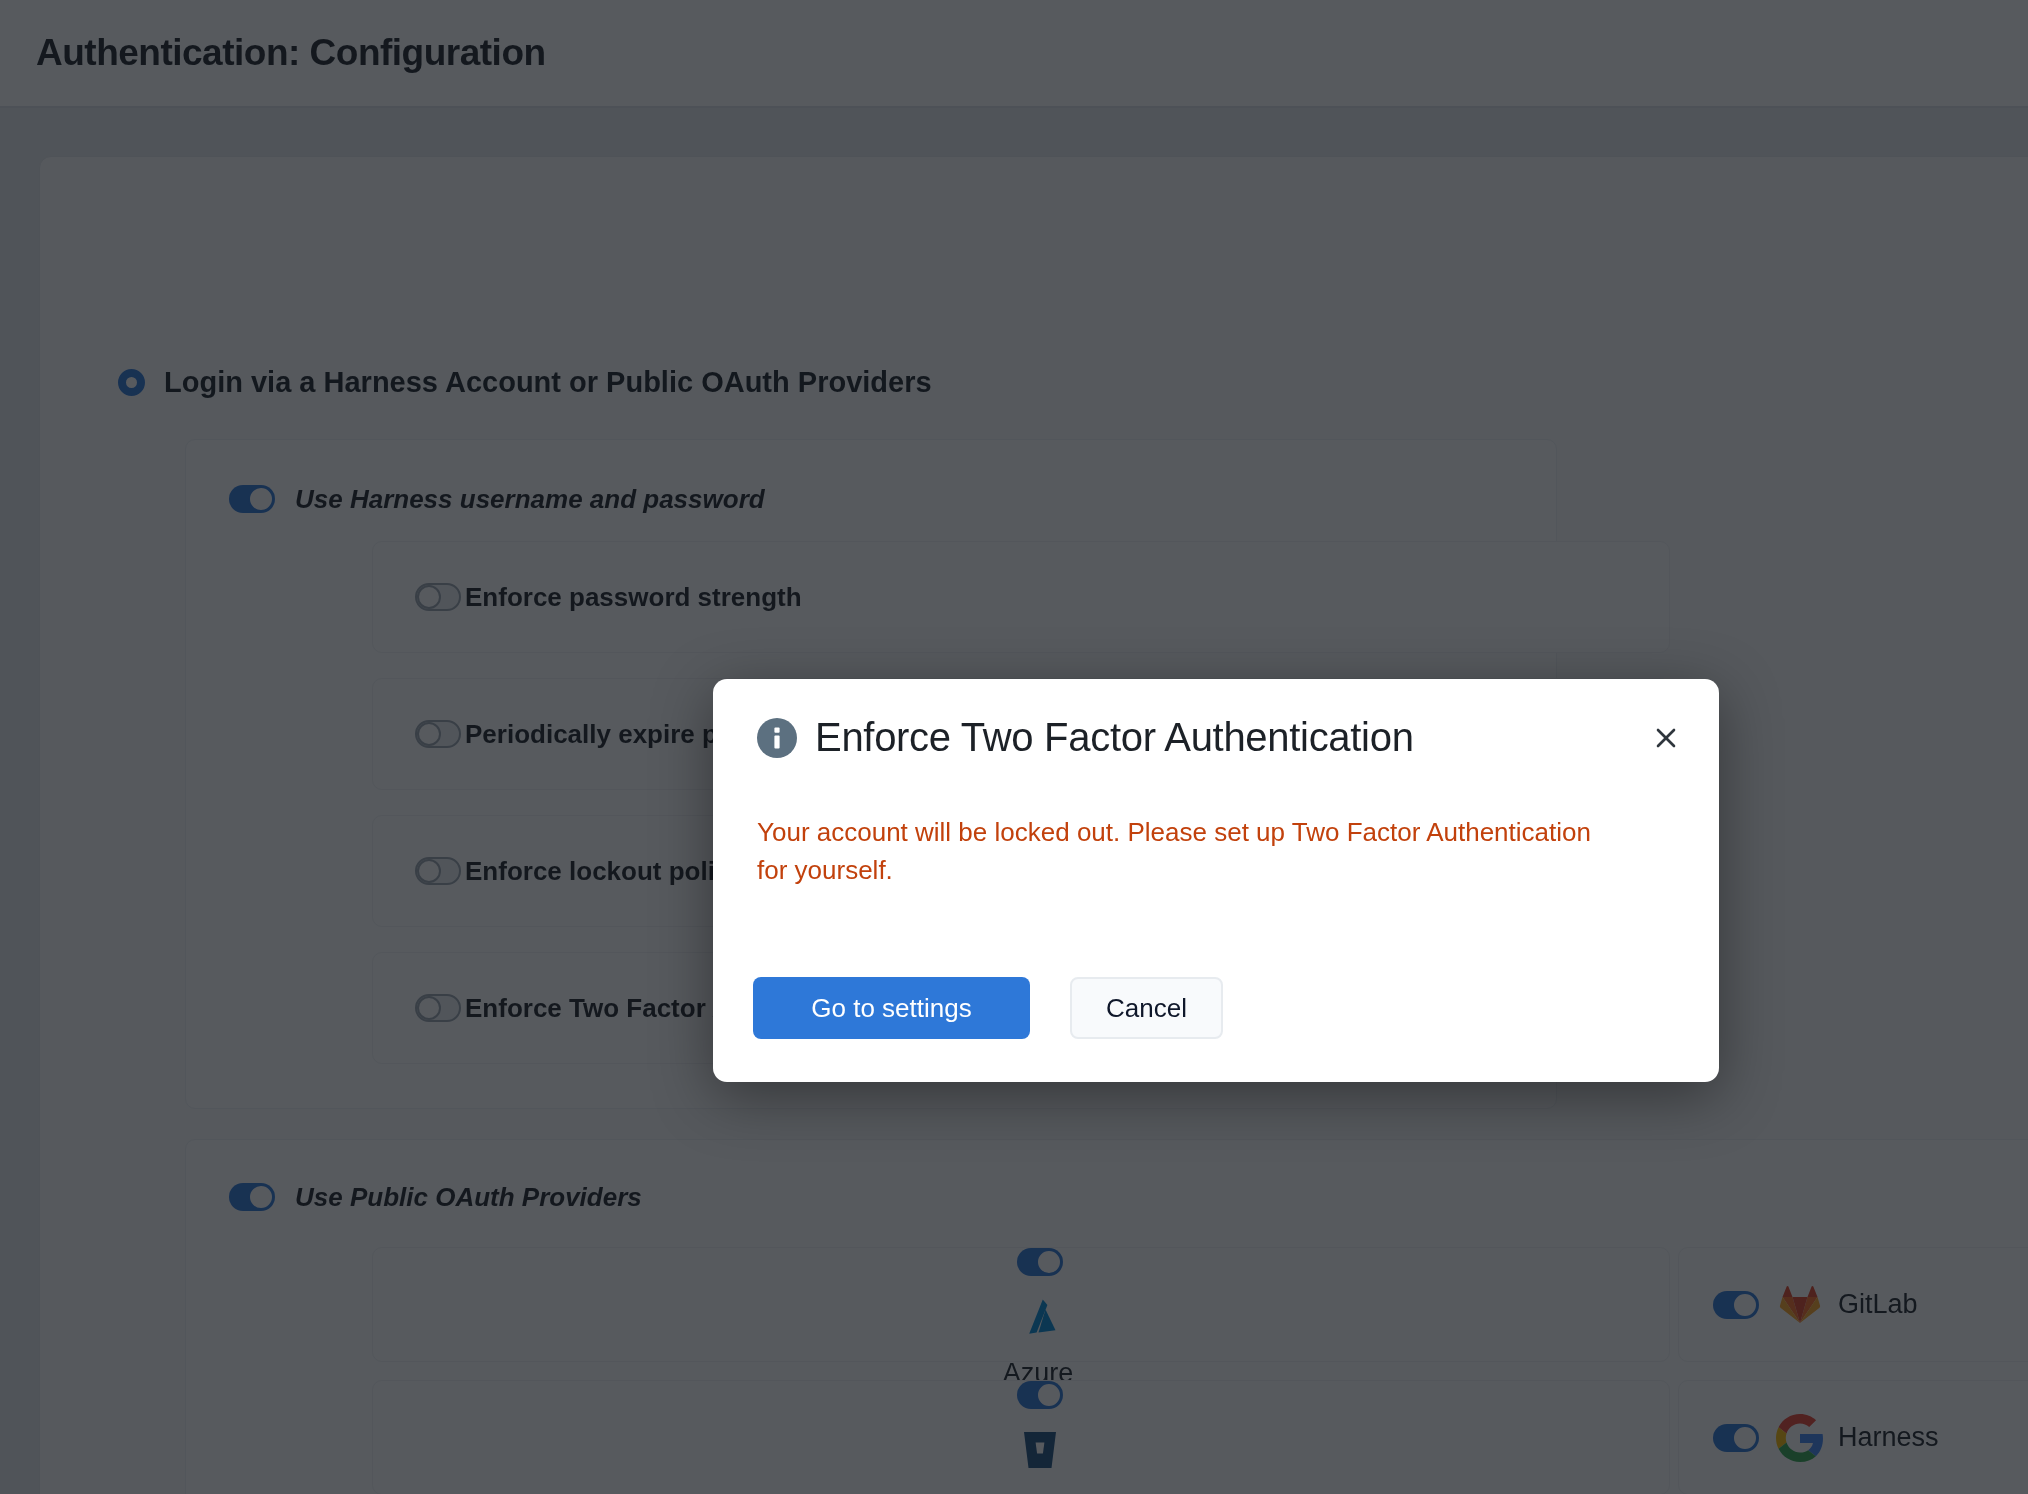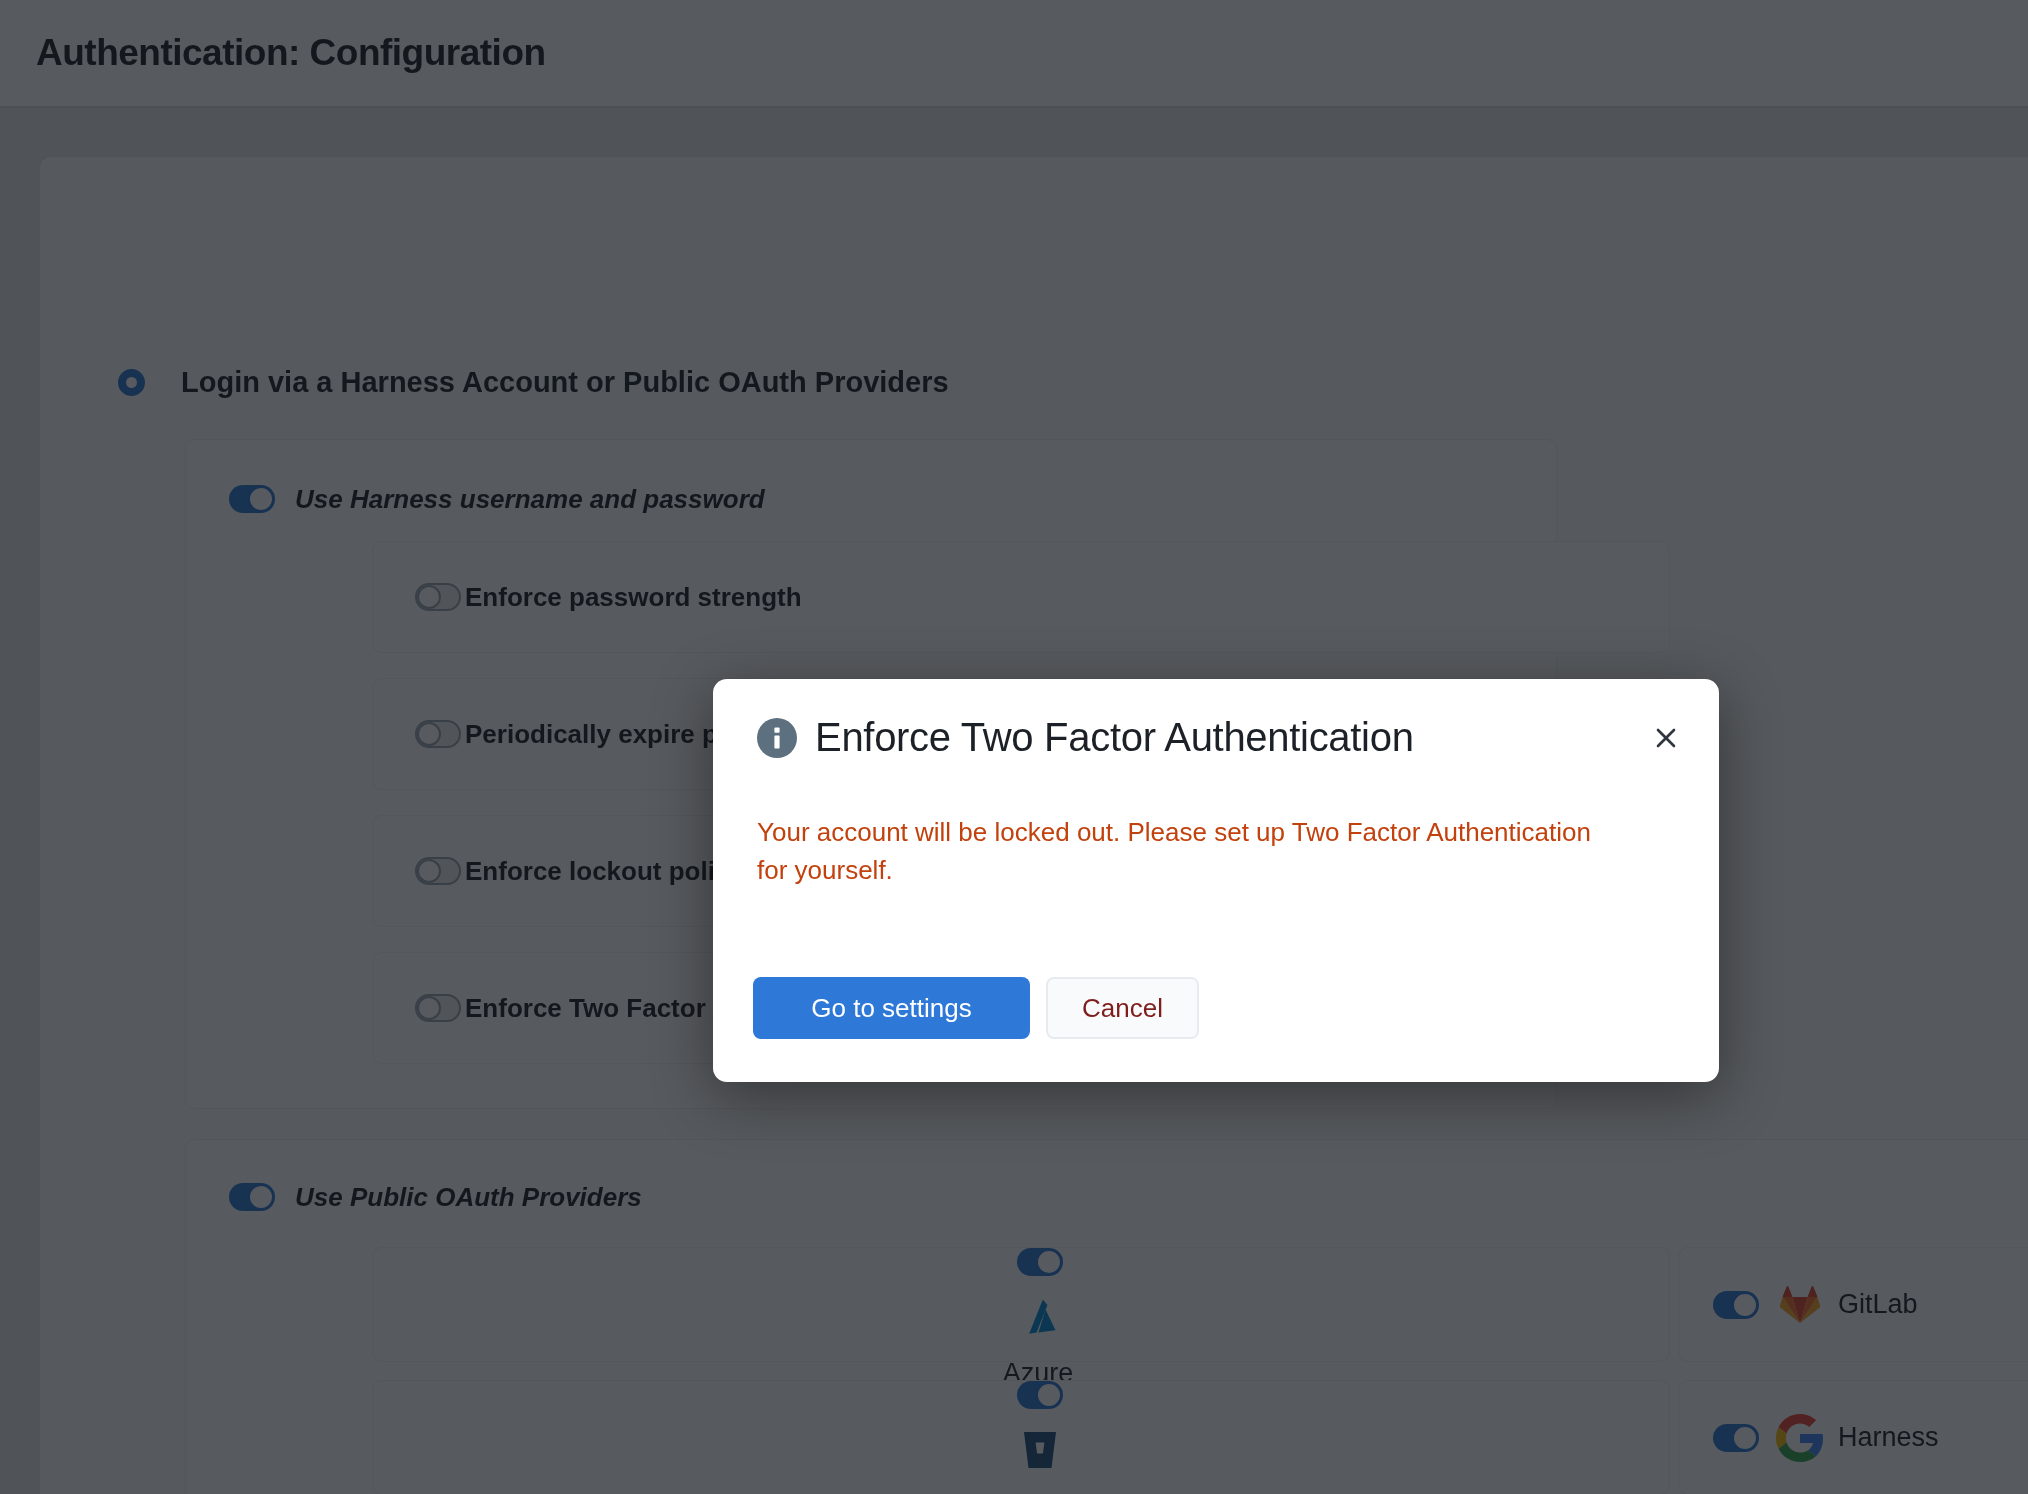--- a/index.html
+++ b/index.html
@@ -14,21 +14,21 @@
     position:absolute;left:0;top:0;width:2028px;height:108px;
     background:#FFFFFF;border-bottom:2px solid #DEE2E7;
     display:flex;align-items:center;box-sizing:border-box;padding-left:36px;
   }
   .page-title{font-size:37px;font-weight:700;color:#1E242B;letter-spacing:-0.5px;}
   
   .card{
     position:absolute;left:39px;top:156px;width:2000px;height:1360px;
     background:#FAFBFC;border:1px solid #E3E6EA;border-radius:12px 0 0 0;
   }
-  .radio-row{position:absolute;left:78px;top:212px;display:flex;align-items:center;gap:36px;}
+  .radio-row{position:absolute;left:78px;top:212px;display:flex;align-items:center;gap:19px;}
   .radio{
     width:27px;height:27px;border-radius:50%;box-sizing:border-box;
     border:8px solid #2E78D8;background:#FFFFFF;flex:0 0 auto;
   }
   .radio-label{font-size:29px;font-weight:700;line-height:27px;color:#1D232A;}
   .group{
     position:absolute;background:#FDFDFE;border:1px solid #EEF1F4;border-radius:10px;
   }
   #group-harness{left:145px;top:282px;width:1370px;height:668px;}
   #group-oauth{left:145px;top:982px;width:1900px;height:640px;}
@@ -67,21 +67,21 @@
   }
   .modal-head{position:absolute;left:44px;top:36px;display:flex;align-items:center;gap:18px;}
   .modal-title{font-size:40px;font-weight:500;color:#1C2127;letter-spacing:-0.3px;}
   .modal-close{position:absolute;top:42px;right:36px;width:34px;height:34px;border:none;background:none;
     padding:0;cursor:pointer;display:flex;align-items:center;justify-content:center;}
   .modal-body{position:absolute;left:44px;top:134px;width:860px;font-size:26px;line-height:38px;color:#c2410c;}
   .modal-actions{position:absolute;left:40px;top:298px;display:flex;gap:16px;}
   .btn{height:62px;border-radius:8px;font-family:"Liberation Sans",sans-serif;font-size:26px;cursor:pointer;
     display:flex;align-items:center;justify-content:center;box-sizing:border-box;}
   .btn-primary{background:#2E78D8;color:#FFFFFF;border:none;font-weight:400;padding:0 40px;min-width:277px;}
-  .btn-secondary{background:#F8FAFC;color:#7f1d1d;border:2px solid #E7EBEF;font-weight:500;padding:0 34px;min-width:145px;}
+  .btn-secondary{background:#F8FAFC;color:#0f172a;border:2px solid #E7EBEF;font-weight:500;padding:0 34px;min-width:145px;margin-left:24px;}
 </style>
 </head>
 <body>
 
 <div>
 
   <div class="page-header">
     <div class="page-title">Authentication: Configuration</div>
   </div>
 

